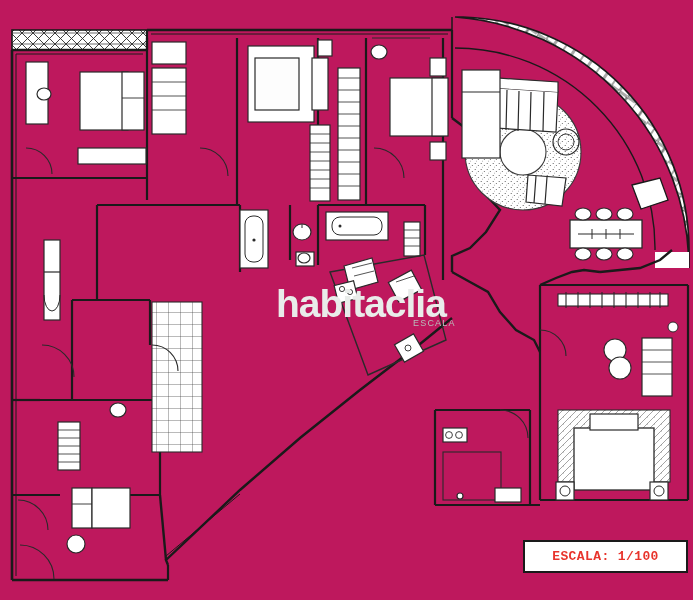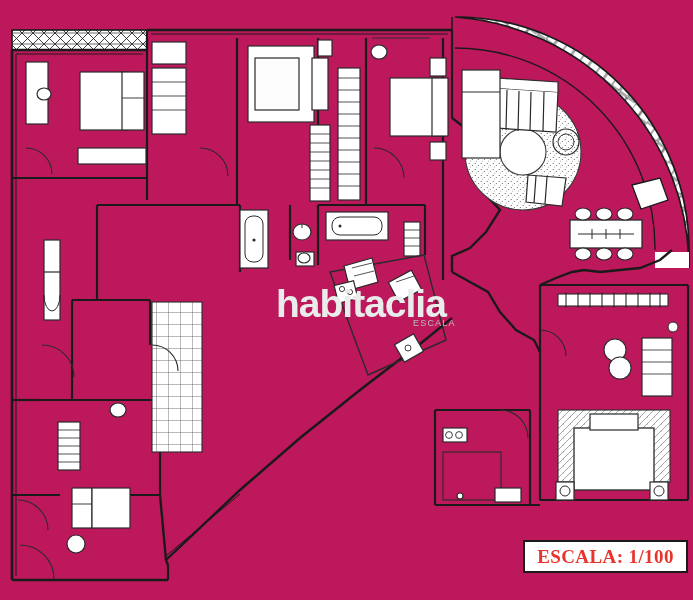--- a/index.html
+++ b/index.html
@@ -32,22 +32,22 @@
     height: 33px;
     border: 2px solid #1a1a1a;
     background: #ffffff;
     display: flex;
     align-items: center;
     justify-content: center;
     box-sizing: border-box;
   }
   #scale-label {
     color: #e8342c;
-    font-family: Liberation Serif, serif;
-    font-size: 19px;
+    font-family: Liberation Mono, monospace;
+    font-size: 13px;
     font-weight: bold;
     letter-spacing: 0.4px;
     white-space: nowrap;
   }
   .wm {
     position: absolute;
     left: 276px;
     top: 282px;
     font-family: "Liberation Sans", sans-serif;
     font-size: 39px;

